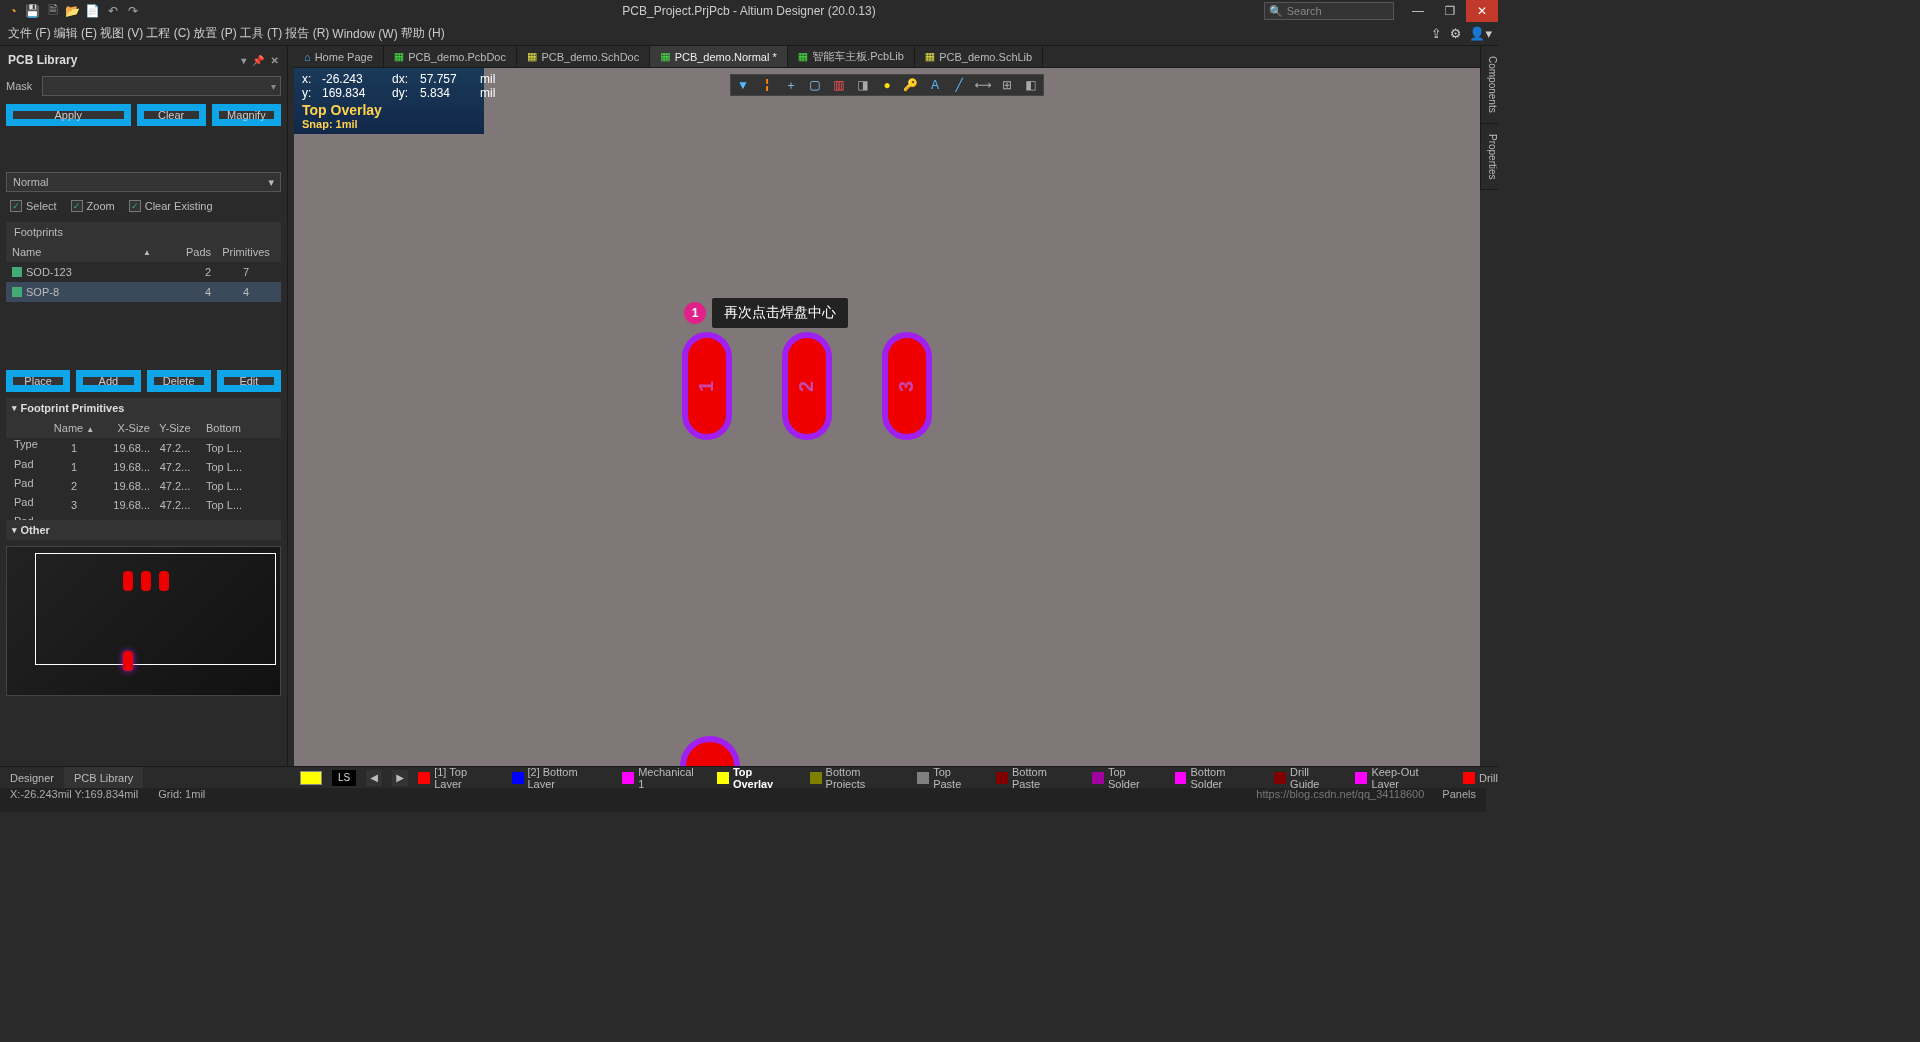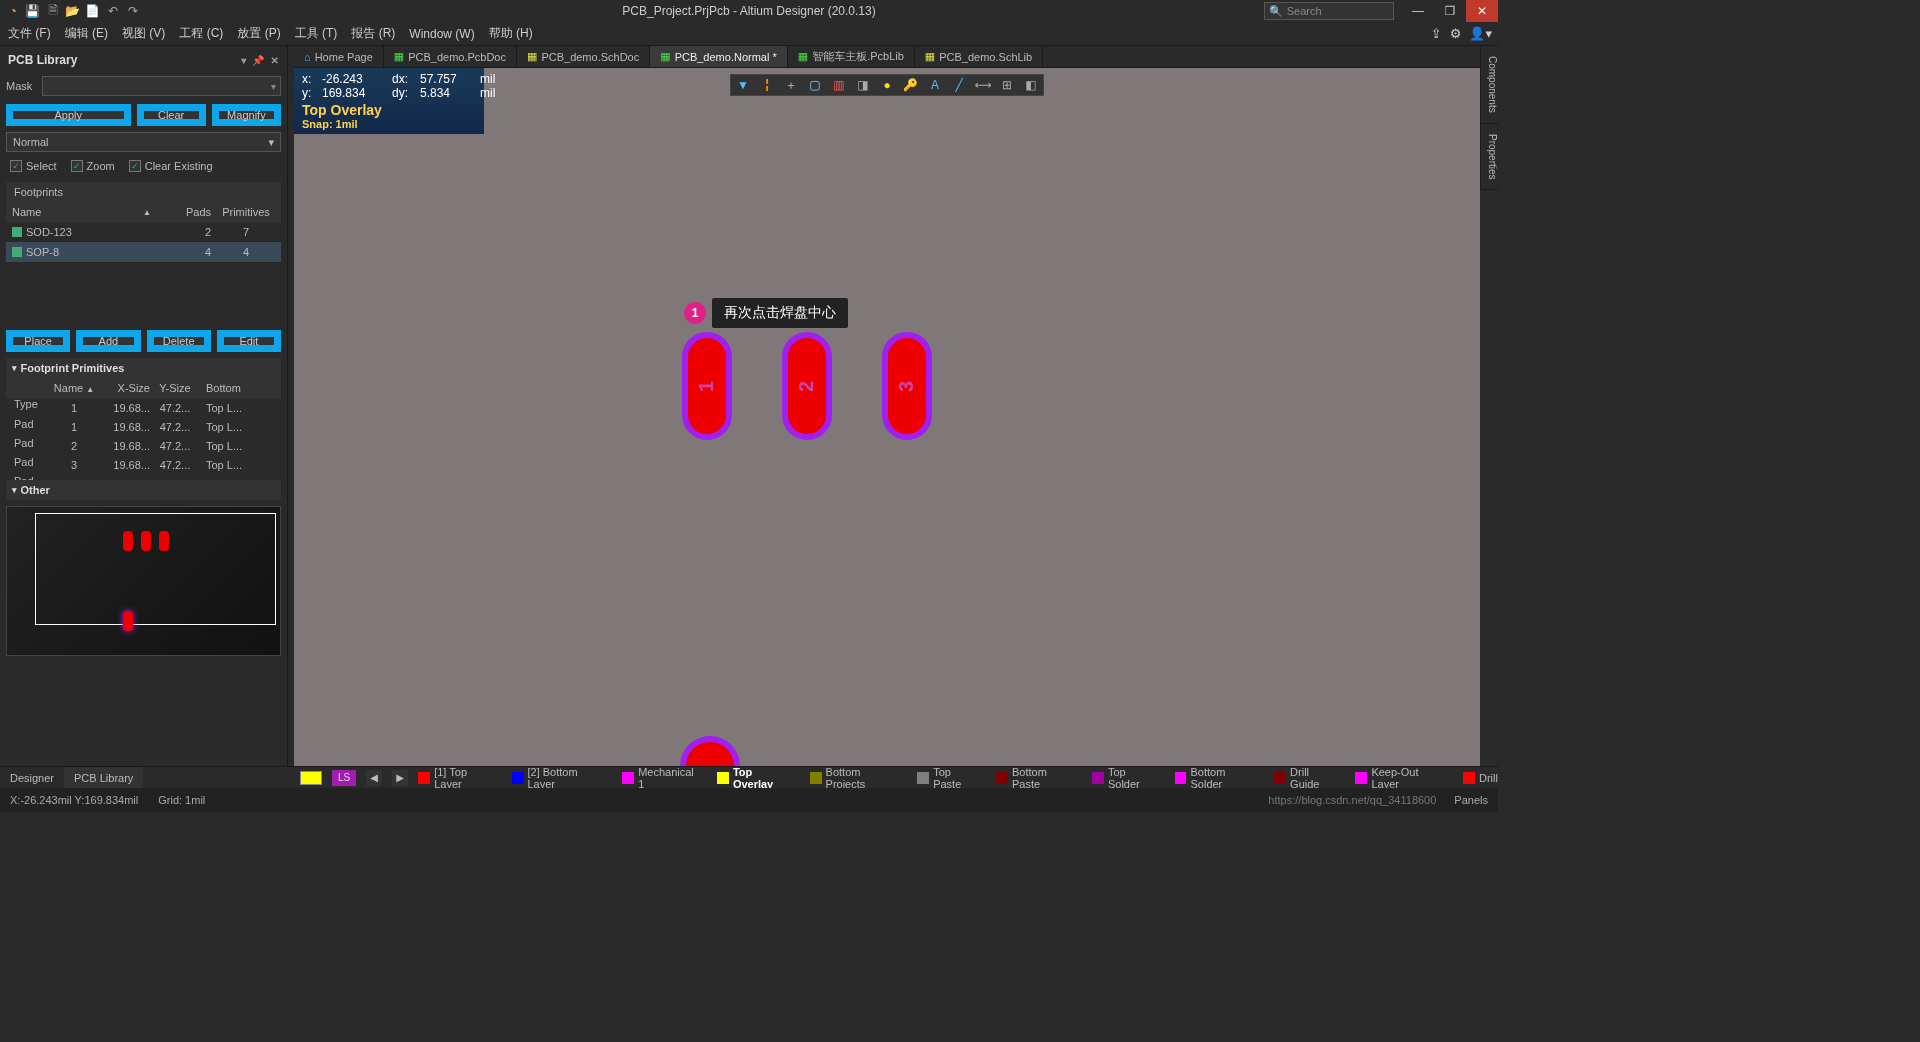--- a/index.html
+++ b/index.html
@@ -10,21 +10,21 @@
 .titlebar .qat { display: flex; align-items: center; padding-left: 4px; gap: 2px; }
 .titlebar .qat .ico { width: 18px; height: 18px; display: flex; align-items: center; justify-content: center; font-size: 12px; color: #aaa; }
 .titlebar .title { position: absolute; left: 50%; transform: translateX(-50%); color: #ccc; font-size: 12px; }
 .titlebar .right { position: absolute; right: 0; display: flex; align-items: center; height: 22px; }
 .search-box { width: 130px; height: 18px; background: #333; border: 1px solid #555; display: flex; align-items: center; padding: 0 4px; color: #888; font-size: 11px; margin-right: 8px; }
 .search-box .mag { margin-right: 4px; font-size: 11px; }
 .winbtn { width: 32px; height: 22px; display: flex; align-items: center; justify-content: center; color: #ccc; font-size: 12px; }
 .winbtn.close { background: #c0392b; color: #fff; }
 
 
-.menubar { height: 24px; background: #2a2a2a; display: flex; align-items: center; padding-left: 8px; gap: 14px; border-bottom: 1px solid #1a1a1a; position: relative; }
+.menubar { height: 24px; background: #2a2a2a; display: flex; align-items: center; padding-left: 8px; gap: 3px; border-bottom: 1px solid #1a1a1a; position: relative; }
 .menubar .item { color: #ccc; font-size: 12px; }
 .menubar .ricons { position: absolute; right: 6px; display: flex; gap: 8px; align-items: center; }
 .menubar .ricons span { color: #ccc; font-size: 13px; }
 
 
 .tabstrip { height: 22px; background: #2a2a2a; display: flex; align-items: stretch; margin-left: 294px; border-bottom: 1px solid #1a1a1a; }
 .tab { display: flex; align-items: center; padding: 0 10px; gap: 4px; font-size: 11px; color: #bbb; border-right: 1px solid #1a1a1a; }
 .tab.active { background: #3a3a3a; color: #eee; }
 
 
@@ -35,21 +35,21 @@
 .leftpanel { position: absolute; left: 0; top: 46px; width: 288px; bottom: 46px; background: #2a2a2a; border-right: 1px solid #1a1a1a; display: flex; flex-direction: column; padding: 4px 6px; overflow: hidden; }
 .panel-hdr { height: 20px; display: flex; align-items: center; justify-content: space-between; font-weight: bold; color: #ddd; font-size: 12px; padding: 0 2px; }
 .panel-hdr .ctrls { display: flex; gap: 6px; font-size: 10px; color: #999; }
 .maskrow { display: flex; align-items: center; margin-top: 6px; gap: 6px; }
 .maskrow .lbl { width: 30px; color: #bbb; font-size: 11px; }
 .maskrow .sel { flex: 1; height: 20px; background: #333; border: 1px solid #555; display: flex; align-items: center; justify-content: flex-end; padding-right: 4px; color: #888; font-size: 10px; }
 .btnrow { display: flex; gap: 6px; margin-top: 8px; }
 .btn { flex: 1; height: 22px; background: #333; border: 7px solid #0ea5e9; display: flex; align-items: center; justify-content: center; color: #ccc; font-size: 11px; }
 .btn.wide { flex: 2; }
 .normrow { margin-top: 6px; }
-.normrow .sel { height: 20px; background: #333; border: 1px solid #555; display: flex; align-items: center; justify-content: space-between; padding: 0 6px; color: #bbb; font-size: 11px; }
+.normrow .sel { height: 20px; background: #333; border: 1px solid #555; display: flex; align-items: center; justify-content: space-between; padding: 0 6px; color: #bbb; font-size: 11px; margin-top: 40px; }
 .chkrow { display: flex; gap: 14px; margin-top: 6px; padding: 2px 4px; align-items: center; }
 .chk { display: flex; align-items: center; gap: 4px; font-size: 11px; color: #bbb; }
 .chk .box { width: 12px; height: 12px; border: 1px solid #777; background: #333; display: flex; align-items: center; justify-content: center; font-size: 9px; color: #3a9; }
 .group-hdr { height: 20px; background: #333; display: flex; align-items: center; padding: 0 8px; font-size: 11px; color: #bbb; margin-top: 8px; }
 .table { margin-top: 0; }
 .table .hdr { display: flex; background: #333; height: 20px; font-size: 11px; color: #bbb; align-items: center; }
 .table .row { display: flex; height: 20px; font-size: 11px; color: #bbb; align-items: center; }
 .table .row.sel { background: #3a4a5a; }
 .col-name { flex: 1.5; padding-left: 6px; display:flex; align-items:center; gap:4px; }
 .col-pads { width: 60px; text-align: right; }
@@ -83,29 +83,29 @@
 .callout .txt { background:#222; color:#fff; padding:6px 12px; font-size:14px; border-radius:2px; }
 .pad { position:absolute; width:50px; height:108px; border-radius:25px; background:#e00; border:6px solid #a020f0; display:flex; align-items:center; justify-content:center; }
 .pad span { transform:rotate(-90deg); color:#c4a; font-size:20px; font-weight:bold; }
 .pad.bottom { width:60px; height:60px; border-radius:30px 30px 0 0; border-bottom:none; }
 
 
 .panel-tabs { position:absolute; left:0; bottom:24px; height:22px; background:#2a2a2a; display:flex; align-items:center; border-top:1px solid #1a1a1a; }
 .ptab { padding:0 10px; height:100%; display:flex; align-items:center; font-size:11px; color:#bbb; }
 .ptab.active { background:#333; }
 .layer-tabs { position:absolute; left:294px; right:0; bottom:24px; height:22px; background:#2a2a2a; display:flex; align-items:center; border-top:1px solid #1a1a1a; gap:10px; padding-left:6px; overflow:hidden; }
-.ls-btn { padding:0 6px; background:#a21caf; height:16px; display:flex; align-items:center; font-size:10px; color:#ddd; }
+.ls-btn { padding:0 6px; background:#000000; height:16px; display:flex; align-items:center; font-size:10px; color:#ddd; }
 .ls-swatch { width:22px; height:14px; background:#ff0; border:1px solid #888; }
 .arrow-btn { width:16px; height:16px; display:flex; align-items:center; justify-content:center; color:#bbb; font-size:10px; background:#333; }
 .ltab { display:flex; align-items:center; gap:4px; font-size:11px; color:#bbb; }
 .ltab.active { font-weight:bold; color:#fff; }
 .ltab .sw { width:12px; height:12px; }
 
 
-.statusbar { position:absolute; left:0; right:0; bottom:0; height:24px; background:#222; display:flex; align-items:center; padding:0 10px; font-size:11px; color:#aaa; justify-content:space-between; }
+.statusbar { position:absolute; left:0; right:12px; bottom:0; height:24px; background:#222; display:flex; align-items:flex-start; padding:0 10px; font-size:11px; color:#aaa; justify-content:space-between; }
 .statusbar .rside { display:flex; gap:18px; align-items:center; }
 </style>
 </head>
 <body>
 
 <div class="titlebar">
   <div class="qat">
     <span class="ico" style="color:#f0a030">◔</span>
     <span class="ico">💾</span>
     <span class="ico">🗎</span>

